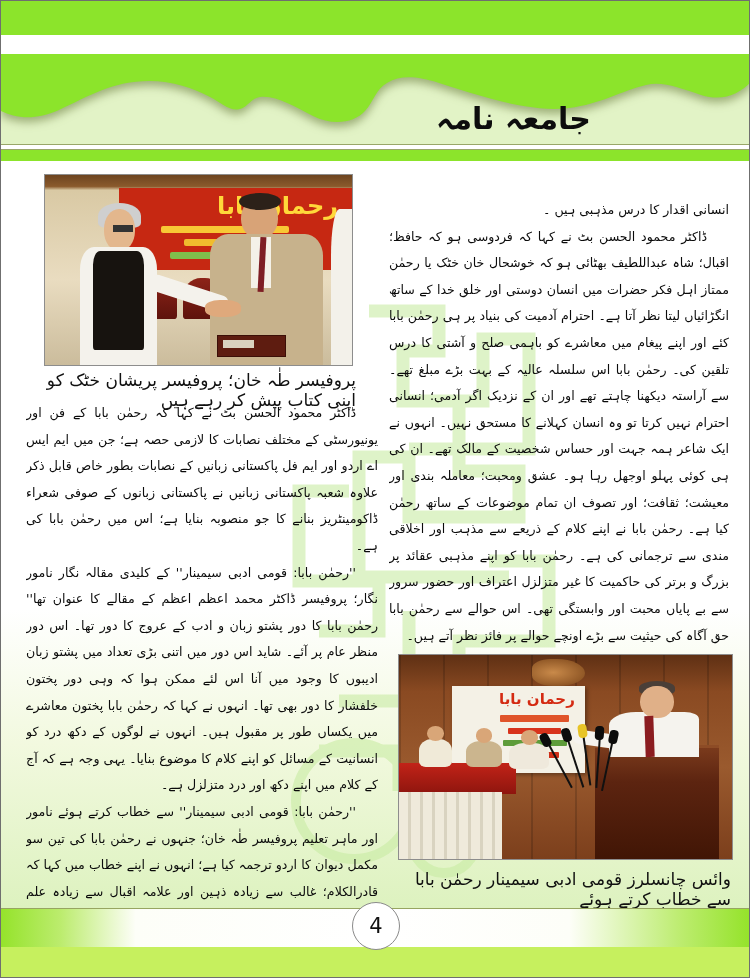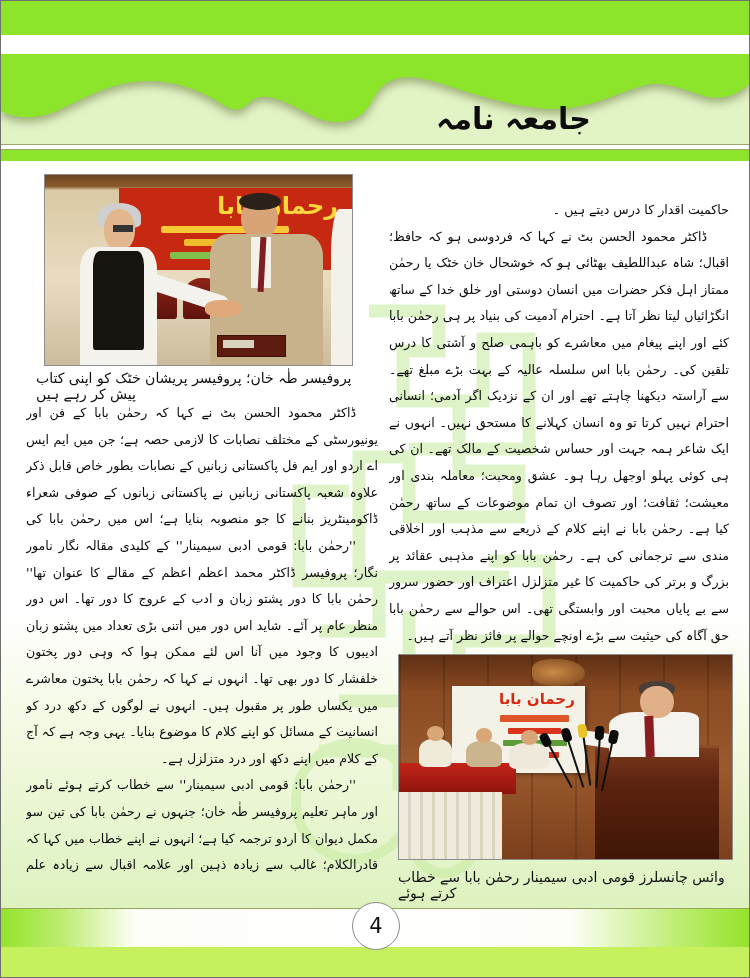--- a/index.html
+++ b/index.html
@@ -23,21 +23,21 @@
   .content{
     position:absolute;left:0;top:160px;width:100%;height:747px;
     background:linear-gradient(180deg,#ffffff 0%,#ffffff 60%,#F2F9DF 78%,#DDF2BF 100%);
     overflow:hidden;
   }
   .watermark{position:absolute;left:258px;top:120px;width:326px;height:620px;opacity:.6;pointer-events:none;}
   
   .photo{position:absolute;border:1px solid #8d8d8d;overflow:hidden;background:#d8c8a6;}
   .photo1{left:43px;top:13px;width:307px;height:190px;}
   .photo2{left:397px;top:493px;width:333px;height:204px;}
-  .caption{position:absolute;direction:rtl;text-align:left;font-size:14px;color:#101010;}
+  .caption{position:absolute;direction:rtl;text-align:right;font-size:17px;color:#101010;}
   .caption1{left:35px;top:209px;width:320px;}
   .caption2{left:397px;top:708px;width:333px;}
   
   .p1-wall{position:absolute;inset:0;background:linear-gradient(180deg,#6d4420 0%,#8a5a2c 6%,#d9c9a4 8%,#e9dcc0 55%,#cbbc9c 100%);}
   .p1-banner{position:absolute;left:24%;top:7%;width:76%;height:43%;background:#C62812;}
   .p1-banner-title{position:absolute;right:6%;top:4%;color:#FFD83A;font-size:24px;font-weight:bold;direction:rtl;filter:blur(.4px);}
   .p1-bar{position:absolute;height:9%;border-radius:2px;}
   .p1-bar.y1{left:18%;top:46%;width:55%;background:#F8C835;}
   .p1-bar.y2{left:28%;top:62%;width:42%;background:#F0BC2E;}
   .p1-bar.g1{left:22%;top:78%;width:50%;background:#7FBF4C;}
@@ -172,36 +172,37 @@
       <div class="p1-edgeR"></div>
     </div>
     <div class="caption caption1">پروفیسر طٰہ خان؛ پروفیسر پریشان خٹک کو اپنی کتاب پیش کر رہے ہیں</div>
 
     <div class="col col-left" id="col-left">
         <div class="line indent" dir="rtl">ڈاکٹر محمود الحسن بٹ نے کہا کہ رحمٰن بابا کے فن اور شخصیت کا مطالعہ ہماری</div>
         <div class="line" dir="rtl">یونیورسٹی کے مختلف نصابات کا لازمی حصہ ہے؛ جن میں ایم ایس سی پاکستان اسٹڈیز؛ ایم</div>
         <div class="line" dir="rtl">اے اردو اور ایم فل پاکستانی زبانیں کے نصابات بطور خاص قابل ذکر ہیں۔ اس کے</div>
         <div class="line" dir="rtl">علاوہ شعبہ پاکستانی زبانیں نے پاکستانی زبانوں کے صوفی شعراء کے حوالے سے</div>
         <div class="line" dir="rtl">ڈاکومینٹریز بنانے کا جو منصوبہ بنایا ہے؛ اس میں رحمٰن بابا کی ڈاکومینٹری بنانا بھی شامل</div>
+        <div class="line end" dir="rtl">ہے۔</div>
         <div class="line indent" dir="rtl">''رحمٰن بابا: قومی ادبی سیمینار'' کے کلیدی مقالہ نگار نامور دانشور؛ ڈرامہ نگار؛ کالم</div>
         <div class="line" dir="rtl">نگار؛ پروفیسر ڈاکٹر محمد اعظم اعظم کے مقالے کا عنوان تھا'' شہرہ رحمٰن؛'' انہوں نے کہا کہ</div>
         <div class="line" dir="rtl">رحمٰن بابا کا دور پشتو زبان و ادب کے عروج کا دور تھا۔ اس دور میں پشتو کے کئی نامور شعراء</div>
         <div class="line" dir="rtl">منظر عام پر آئے۔ شاید اس دور میں اتنی بڑی تعداد میں پشتو زبان کے شاعروں اور</div>
         <div class="line" dir="rtl">ادیبوں کا وجود میں آنا اس لئے ممکن ہوا کہ وہی دور پختون معاشرے میں شدید سماجی</div>
         <div class="line" dir="rtl">خلفشار کا دور بھی تھا۔ انہوں نے کہا کہ رحمٰن بابا پختون معاشرے کے گھر؛ حجرہ اور مسجد</div>
         <div class="line" dir="rtl">میں یکساں طور پر مقبول ہیں۔ انہوں نے لوگوں کے دکھ درد کو اپنے دل میں سمویا اور</div>
         <div class="line" dir="rtl">انسانیت کے مسائل کو اپنے کلام کا موضوع بنایا۔ یہی وجہ ہے کہ آج بھی ہر شخص رحمٰن بابا</div>
         <div class="line end" dir="rtl">کے کلام میں اپنے دکھ اور درد متزلزل ہے۔</div>
         <div class="line indent" dir="rtl">''رحمٰن بابا: قومی ادبی سیمینار'' سے خطاب کرتے ہوئے نامور شاعر؛ دانشور؛ مفکر</div>
         <div class="line" dir="rtl">اور ماہر تعلیم پروفیسر طٰہ خان؛ جنہوں نے رحمٰن بابا کی تین سو ساٹھ (360) غزلوں یعنی</div>
         <div class="line" dir="rtl">مکمل دیوان کا اردو ترجمہ کیا ہے؛ انہوں نے اپنے خطاب میں کہا کہ میر انیس سے زیادہ</div>
         <div class="line" dir="rtl">قادرالکلام؛ غالب سے زیادہ ذہین اور علامہ اقبال سے زیادہ علم رکھنے والا شاعر میرے علم</div>
       </div>
     <div class="col col-right" id="col-right">
-        <div class="line end" dir="rtl">حاکمیت اقدار کا درس دیتے ہیں ۔</div>
+        <div class="line end" dir="rtl">انسانی اقدار کا درس مذہبی ہیں ۔</div>
         <div class="line indent" dir="rtl">ڈاکٹر محمود الحسن بٹ نے کہا کہ فردوسی ہو کہ حافظ؛ میر تقی میر ہو کہ غالب؛ حالی ہو کہ</div>
         <div class="line" dir="rtl">اقبال؛ شاہ عبداللطیف بھٹائی ہو کہ خوشحال خان خٹک یا رحمٰن بابا۔ ان جملہ سربرآوردہ اور</div>
         <div class="line" dir="rtl">ممتاز اہل فکر حضرات میں انسان دوستی اور خلق خدا کے ساتھ انس ومحبت کا جذبہ صاف</div>
         <div class="line" dir="rtl">انگڑائیاں لیتا نظر آتا ہے۔ احترام آدمیت کی بنیاد پر ہی رحمٰن بابا نے اپنے افکار پیش</div>
         <div class="line" dir="rtl">کئے اور اپنے پیغام میں معاشرے کو باہمی صلح و آشتی کا درس دیا۔ باہمی افہام و تفہیم کی</div>
         <div class="line" dir="rtl">تلقین کی۔ رحمٰن بابا اس سلسلہ عالیہ کے بہت بڑے مبلغ تھے۔ وہ ہر شخص کو زیور انسانیت</div>
         <div class="line" dir="rtl">سے آراستہ دیکھنا چاہتے تھے اور ان کے نزدیک اگر آدمی؛ انسانی عظمت و حرمت کا</div>
         <div class="line" dir="rtl">احترام نہیں کرتا تو وہ انسان کہلانے کا مستحق نہیں۔ انہوں نے کہا کہ رحمٰن بابا بحیثیت</div>
         <div class="line" dir="rtl">ایک شاعر ہمہ جہت اور حساس شخصیت کے مالک تھے۔ ان کی دسترس سے زندگی کا شاید</div>
         <div class="line" dir="rtl">ہی کوئی پہلو اوجھل رہا ہو۔ عشق ومحبت؛ معاملہ بندی اور ہجر وفراق؛ سیاست؛ معاشرت؛</div>

